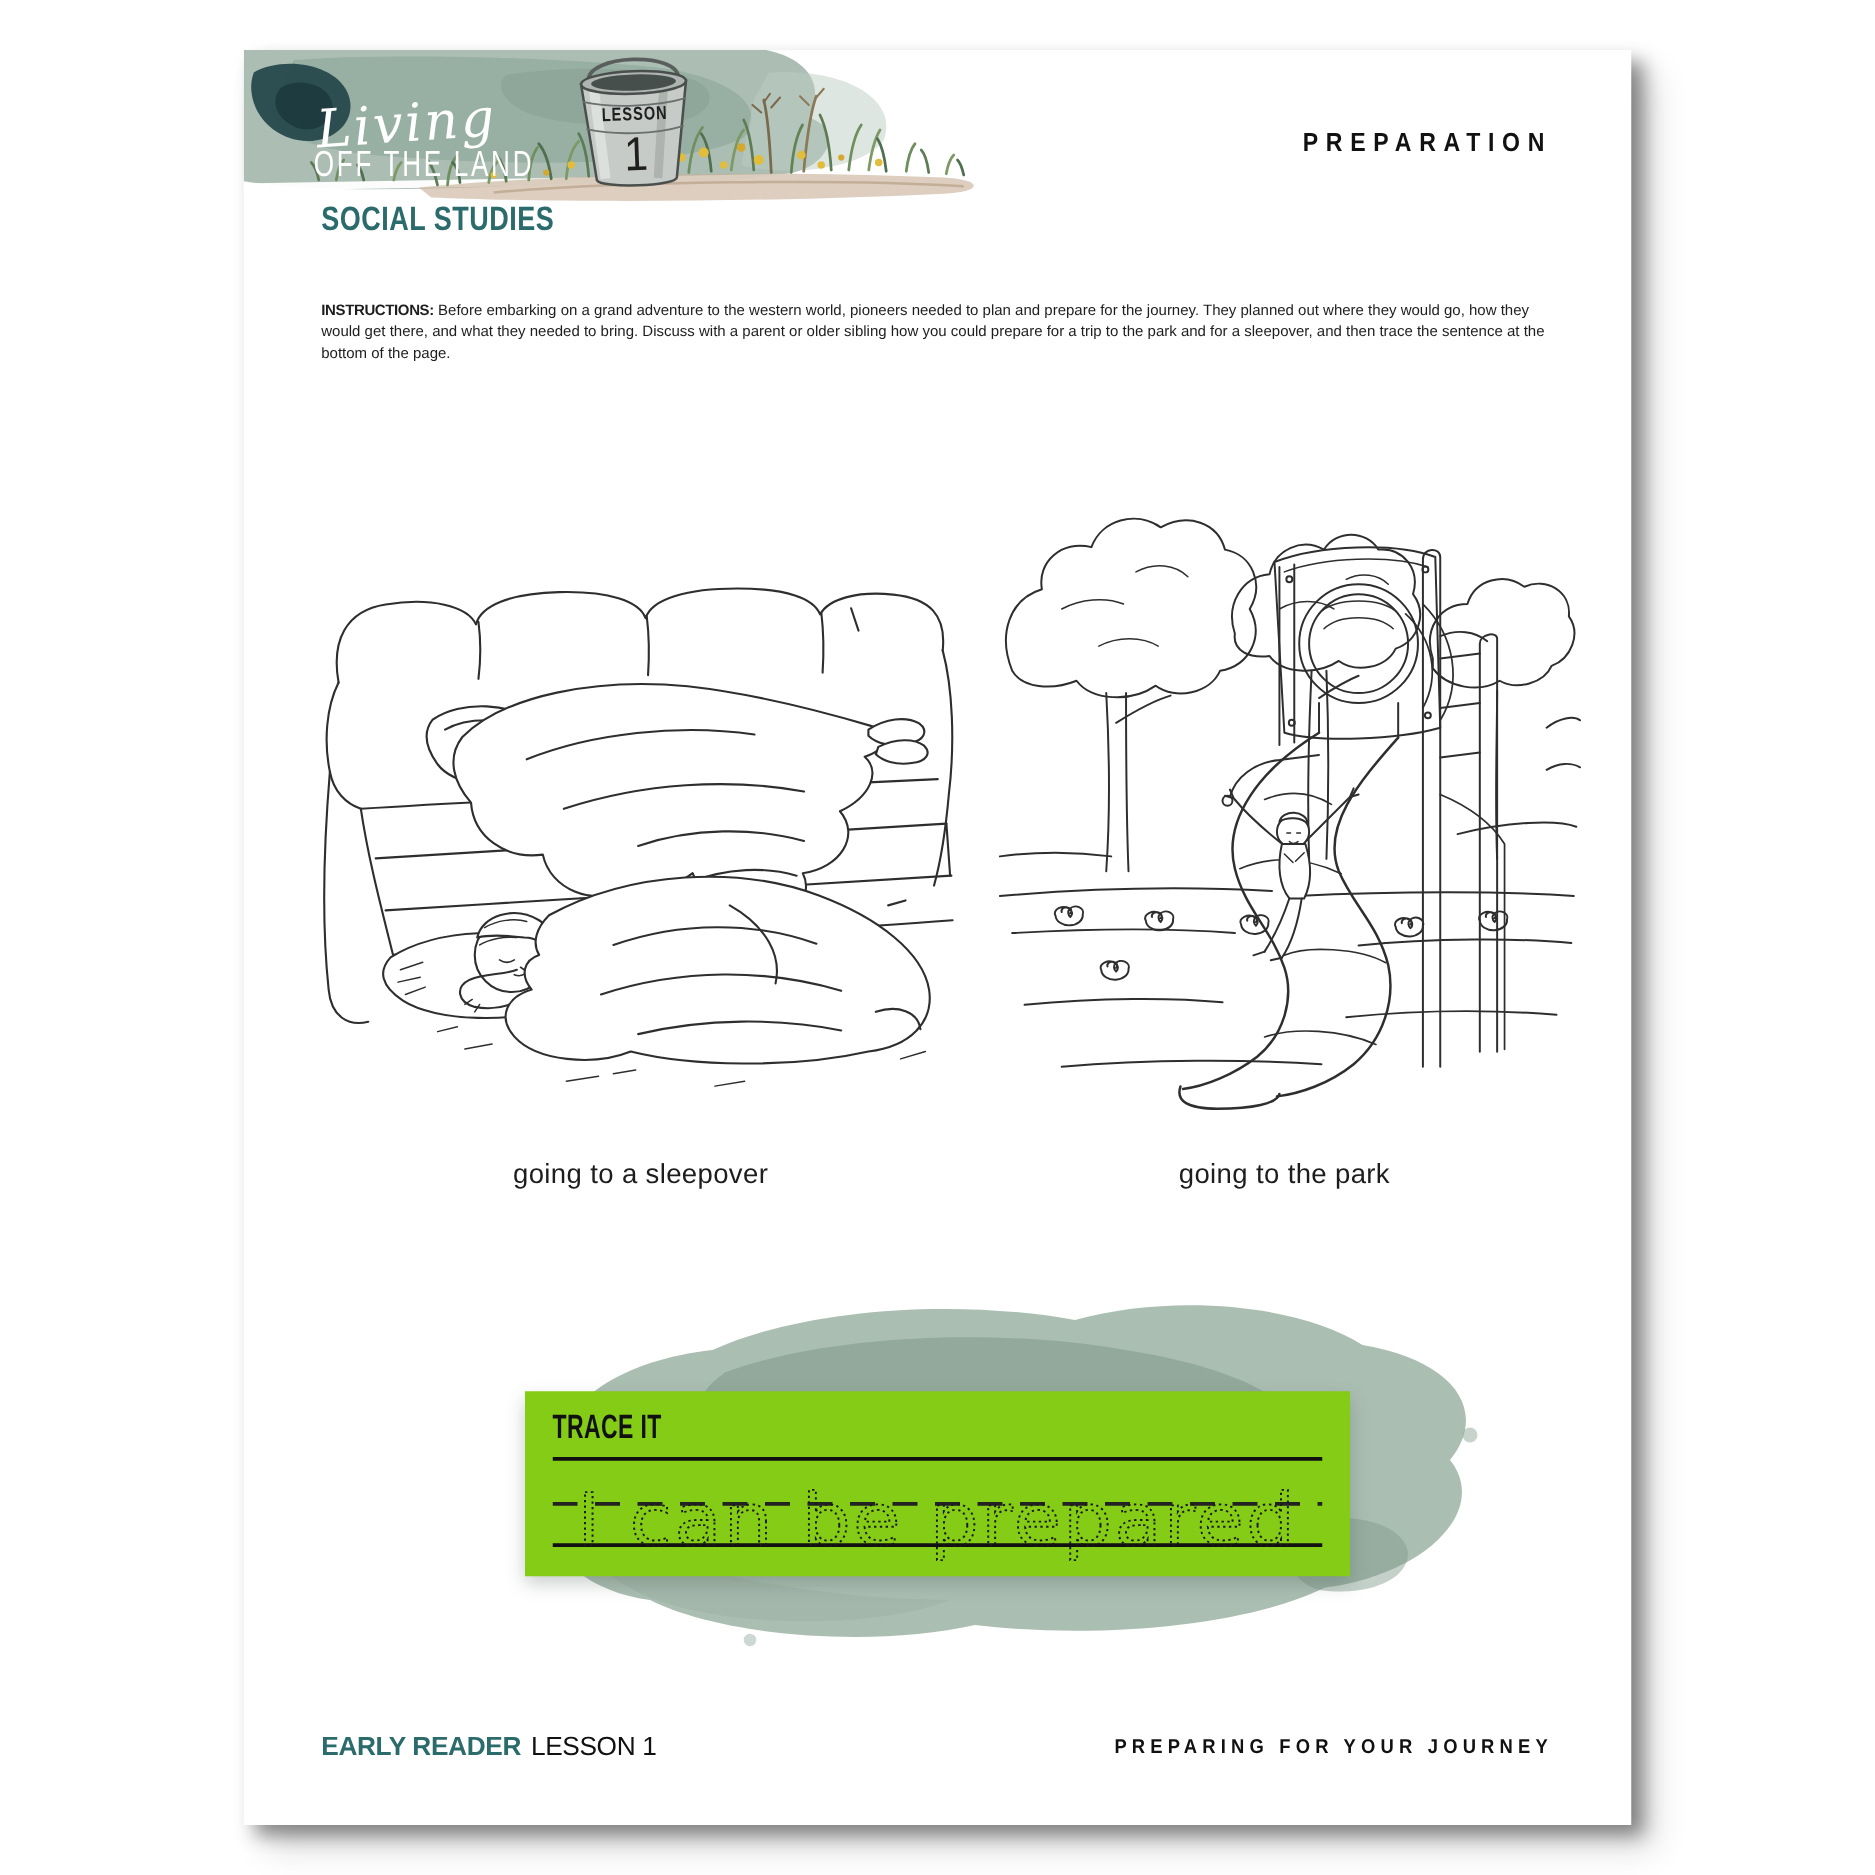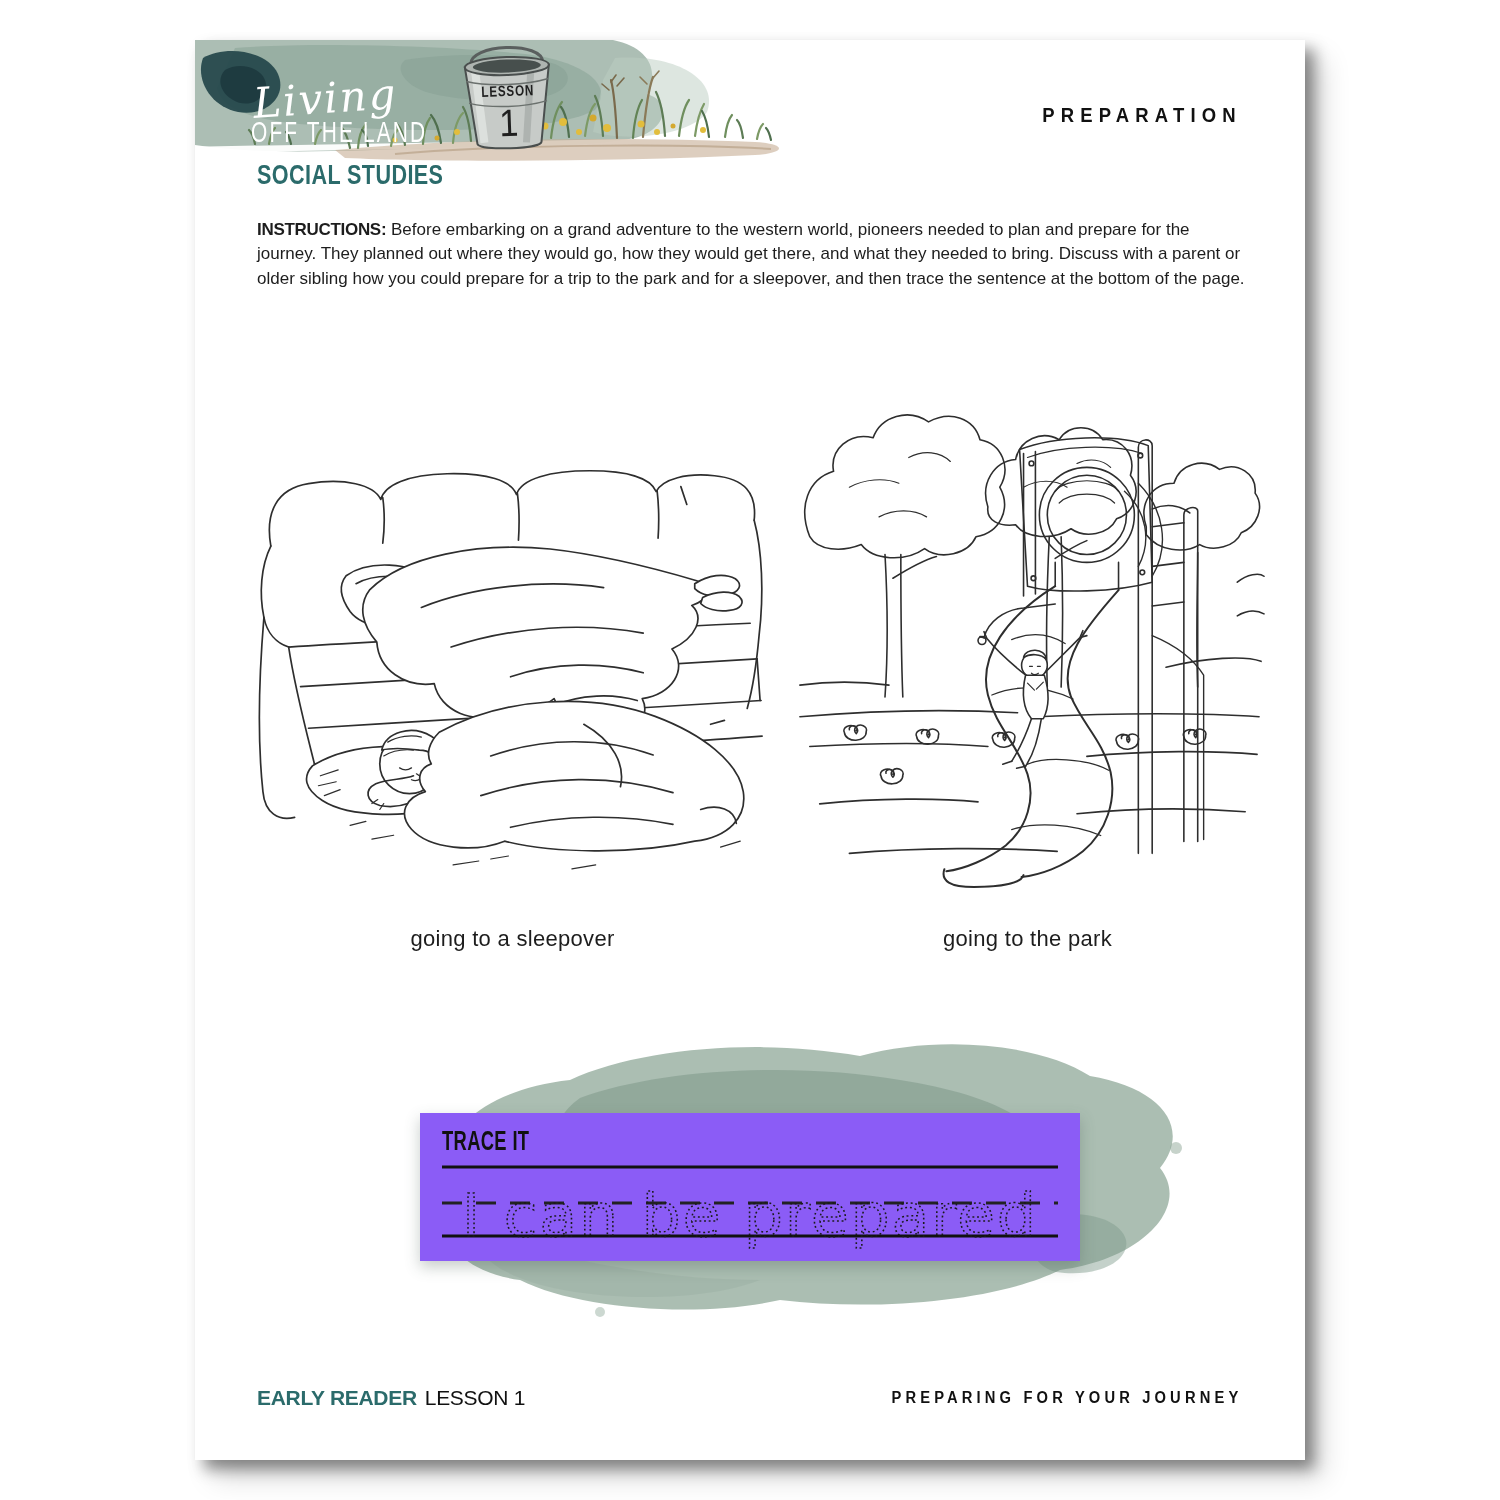--- a/index.html
+++ b/index.html
@@ -11,31 +11,31 @@
   .header-art{left:0;top:0;width:600px;height:140px;}
   .logo-script{left:58px;top:34px;color:#fff;font-family:"DejaVu Serif",serif;font-style:italic;
                font-size:42px;transform:rotate(-4deg);letter-spacing:2px;}
   .logo-caps{left:56px;top:76px;color:#fff;font-size:29px;letter-spacing:3px;
              transform:scaleX(.72);transform-origin:left;white-space:nowrap;}
   .unit-title{top:63px;right:63px;font-size:21px;font-weight:bold;letter-spacing:7px;color:#111;
               transform:scaleX(.88);transform-origin:right;white-space:nowrap;}
   .subject{left:62px;top:120px;color:#2b6b6b;font-size:27px;font-weight:bold;letter-spacing:.5px;
            transform:scaleX(.8);transform-origin:left;white-space:nowrap;}
   
-  .instructions{left:62px;top:161px;width:994px;font-size:17px;line-height:1.43;color:#1d1d1d;}
+  .instructions{left:62px;top:188px;width:994px;font-size:12px;line-height:1.43;color:#1d1d1d;}
   .instructions b{letter-spacing:-.3px;}
   
   .illo-left{left:60px;top:385px;}
   .illo-right{left:595px;top:348px;}
   .caption{top:886px;font-size:22px;color:#1d1d1d;text-align:center;letter-spacing:.3px;}
   .cap-left{left:60px;width:515px;}
   .cap-right{left:595px;width:475px;}
   
   .splash{left:145px;top:988px;width:850px;height:295px;}
-  .trace-box{left:225px;top:1073px;width:660px;height:148px;background:#8b5cf6;
+  .trace-box{left:225px;top:1073px;width:660px;height:148px;background:#84cc16;
              box-shadow:0 6px 14px rgba(70,90,80,.30);box-sizing:border-box;padding:13px 22px 0 22px;}
   .trace-heading{font-size:27px;font-weight:bold;letter-spacing:.5px;color:#111;
                  transform:scaleX(.68);transform-origin:left;white-space:nowrap;}
   .trace-lines{display:block;margin-top:4px;}
   
   .footer-left{left:62px;top:1346px;font-size:21px;white-space:nowrap;}
   .footer-left .level{color:#2b6b6b;font-weight:bold;letter-spacing:-.3px;}
   .footer-left .lesson{color:#111;font-weight:normal;letter-spacing:-.3px;margin-left:8px;}
   .footer-page{left:0;top:1346px;width:1096px;text-align:center;font-size:21px;color:#2a2a2a;}
   .footer-chapter{top:1349px;right:63px;font-size:16px;font-weight:bold;letter-spacing:4.5px;color:#111;

